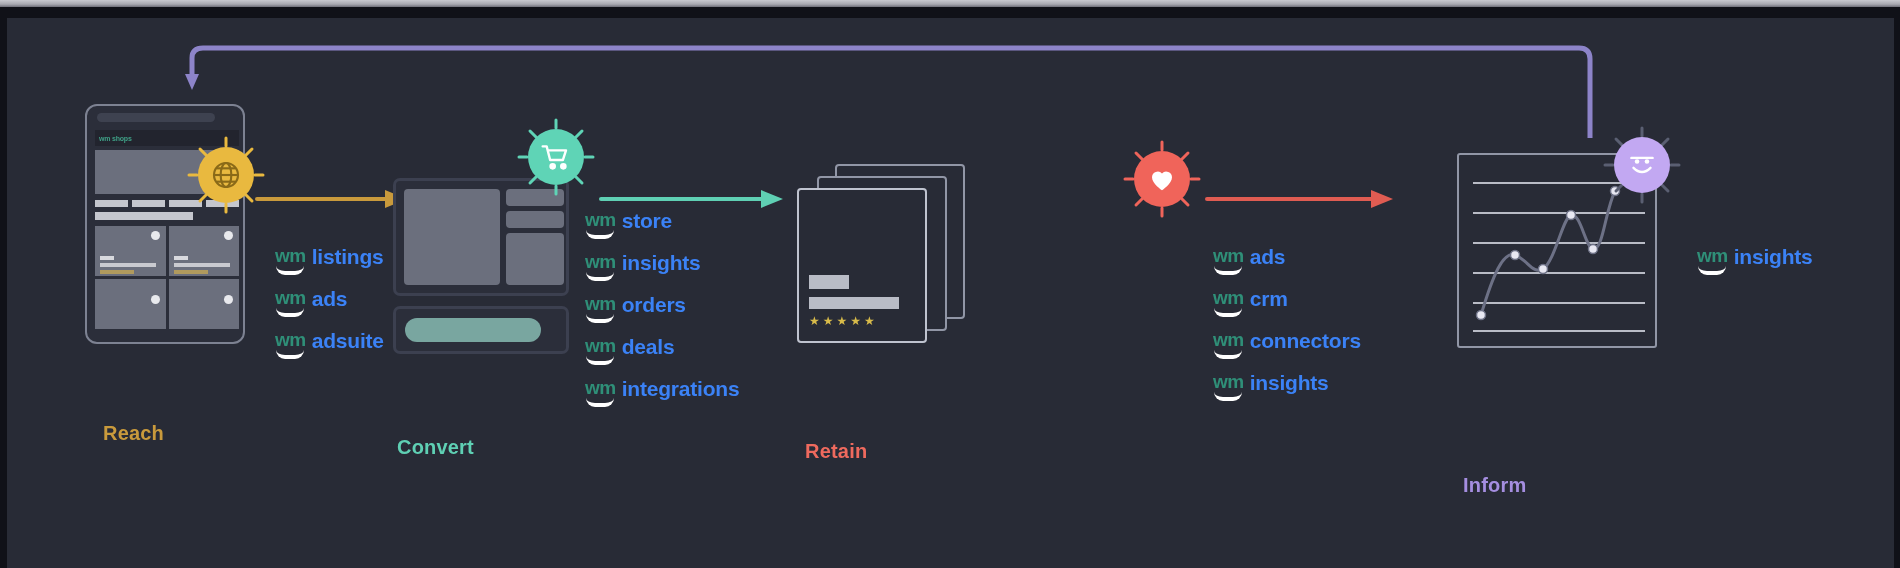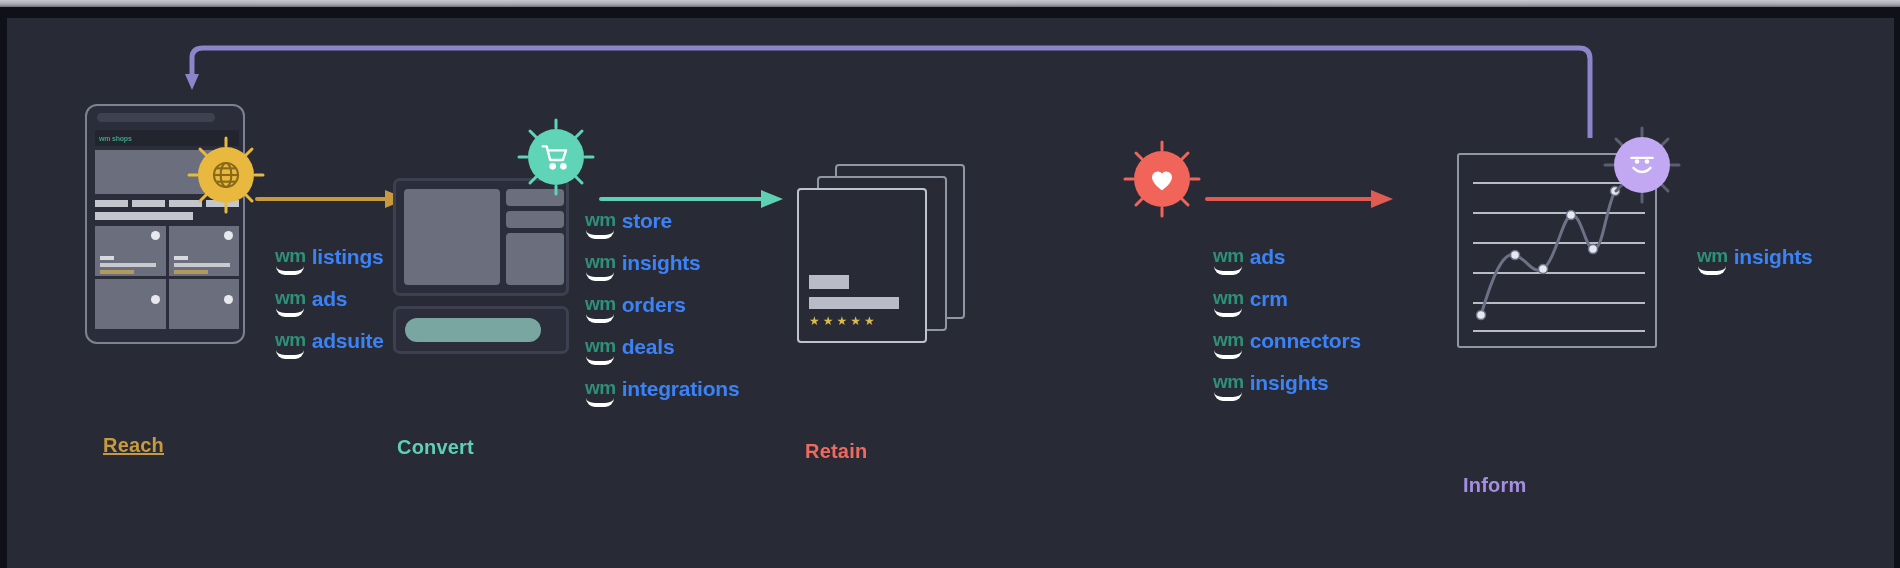--- a/index.html
+++ b/index.html
@@ -255,21 +255,21 @@
         </div>
         <div class="prod-row">
           <span class="wm-mark">
             <span class="wm">wm</span>
             <span class="smile"></span>
           </span>
           <span class="prod-name">adsuite</span>
         </div>
       </div>
 
-      <div class="stage-caption" style="left:96px; top:416px; color:#c99a3c;text-decoration:underline;">Reach</div>
+      <div class="stage-caption" style="left:96px; top:404px; color:#c99a3c;">Reach</div>
     </div>
 
     <svg class="flow-arrow" style="left:248px; top:170px; width:158px;" viewBox="0 0 158 22" width="158" height="22">
       <line x1="2" y1="11" x2="132" y2="11" stroke="#c99a3c" stroke-width="4" stroke-linecap="round"></line>
       <polygon points="152,11 130,2 130,20" fill="#c99a3c"></polygon>
     </svg>
 
     <div class="stage">
 
       <div class="desk-outer" style="left:386px; top:160px;">

